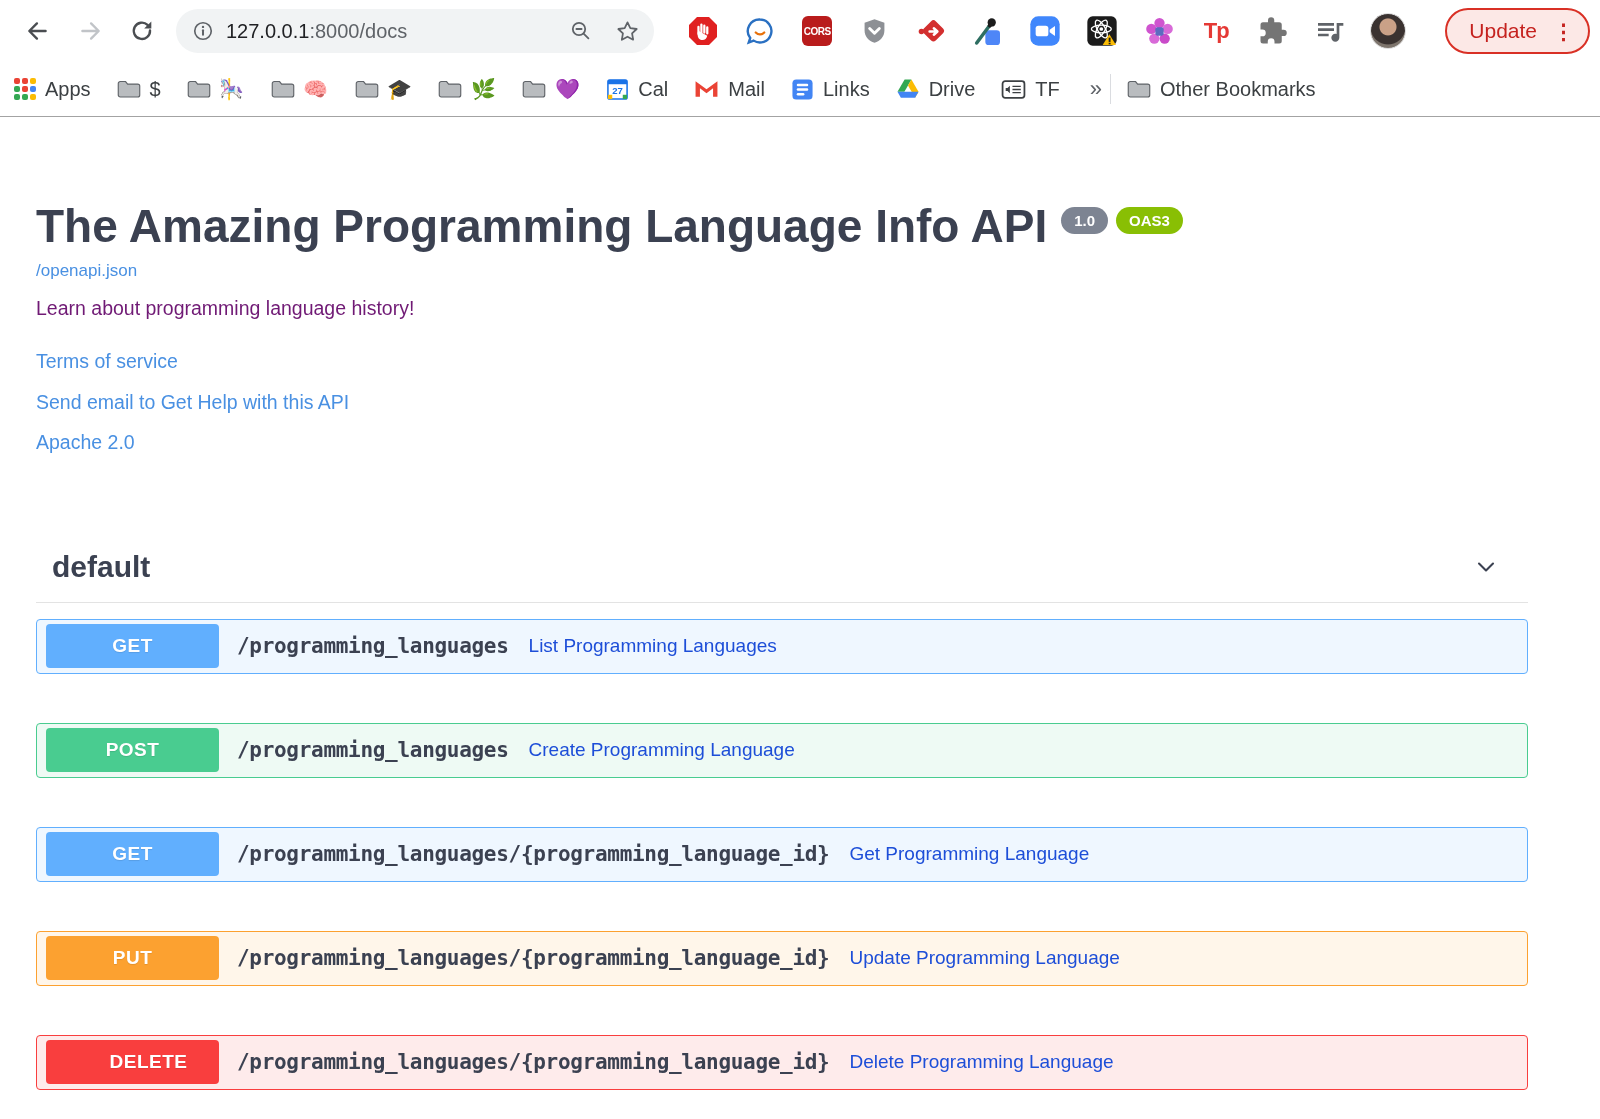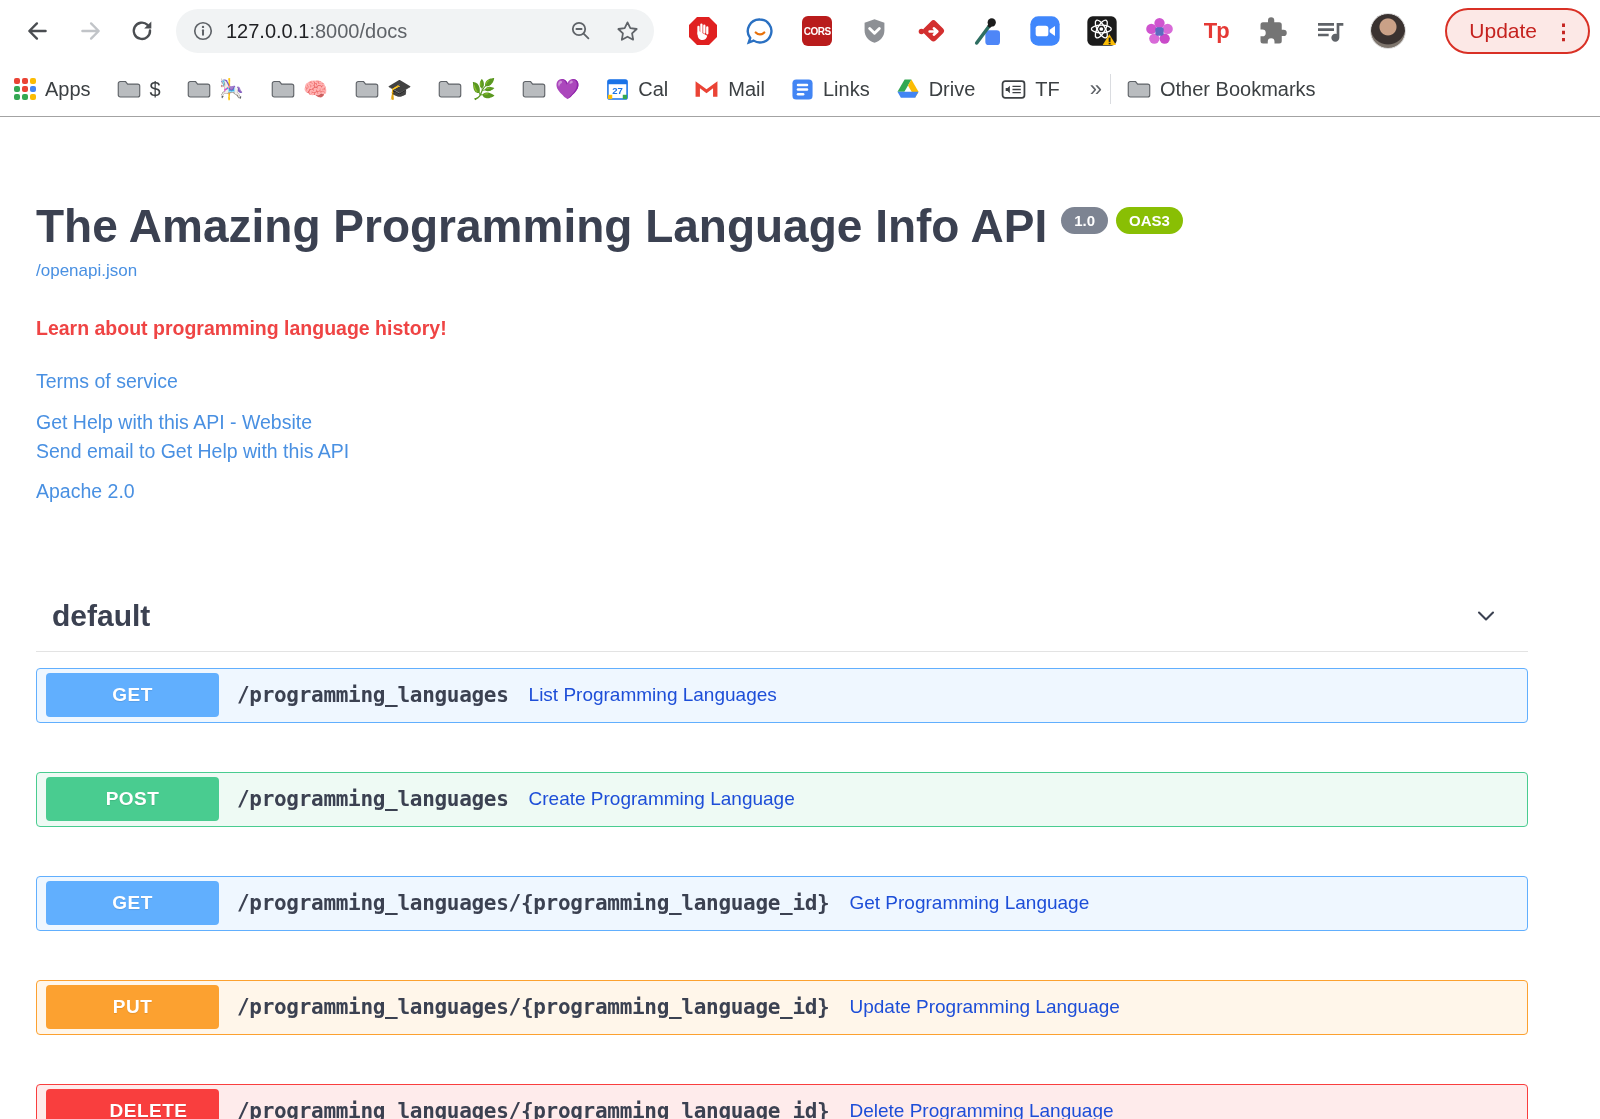--- a/index.html
+++ b/index.html
@@ -39,21 +39,21 @@
   
   .content { padding:84px 72px 0 36px; }
   .info-block { padding-left:0; }
   h1.api-title { font-size:46px; font-weight:bold; color:#3b4151; display:flex; align-items:flex-start; gap:14px; line-height:1.1;}
   .badges { display:flex; gap:8px; margin-top:6px; }
   .badge { font-size:15px; font-weight:bold; color:#fff; padding:6px 13px; border-radius:15px; line-height:1; }
   .badge.version { background:#7d8492; }
   .badge.oas { background:#89bf04; }
   a.link { color:#4990e2; text-decoration:none; cursor:pointer; }
   .spec-link { display:inline-block; margin-top:9px; font-size:17px; }
-  .description { margin-top:36px; font-size:19.5px; color:#ef4444;font-weight:bold; }
+  .description { margin-top:16px; font-size:19.5px; color:#701a75; }
   .tos { display:block; margin-top:30px; font-size:19.5px; }
   .help-links { margin-top:15px; font-size:19.5px; line-height:29px; }
   .license { display:inline-block; margin-top:14px; font-size:19.5px; }
 
   .tag-section { margin-top:96px; }
   .tag-header { display:flex; align-items:center; justify-content:space-between;
                 padding:0 28px 18px 16px; border-bottom:1px solid #e3e3e3; cursor:pointer; }
   .tag-name { font-size:30px; font-weight:bold; color:#3b4151; }
 
   .opblock { height:55px; border-radius:4px; border:1px solid; display:flex; align-items:center;
@@ -310,21 +310,20 @@
       <span>The Amazing Programming Language Info API</span>
       <span class="badges">
         <span class="badge version">1.0</span>
         <span class="badge oas">OAS3</span>
       </span>
     </h1>
     <a class="link spec-link">/openapi.json</a>
     <div class="description">Learn about programming language history!</div>
     <a class="link tos">Terms of service</a>
     <div class="help-links">
-      <a class="link" style="display:block">Get Help with this API - Website</a>
       <a class="link" style="display:block">Send email to Get Help with this API</a>
     </div>
     <a class="link license">Apache 2.0</a>
   </div>
 
   <div class="tag-section">
     <div class="tag-header">
       <span class="tag-name">default</span>
       <svg width="28" height="28" viewBox="0 0 24 24">
         <polyline points="6,9 12,15 18,9" stroke="#3b4151" stroke-width="1.8" fill="none" stroke-linecap="round" stroke-linejoin="round"></polyline>

